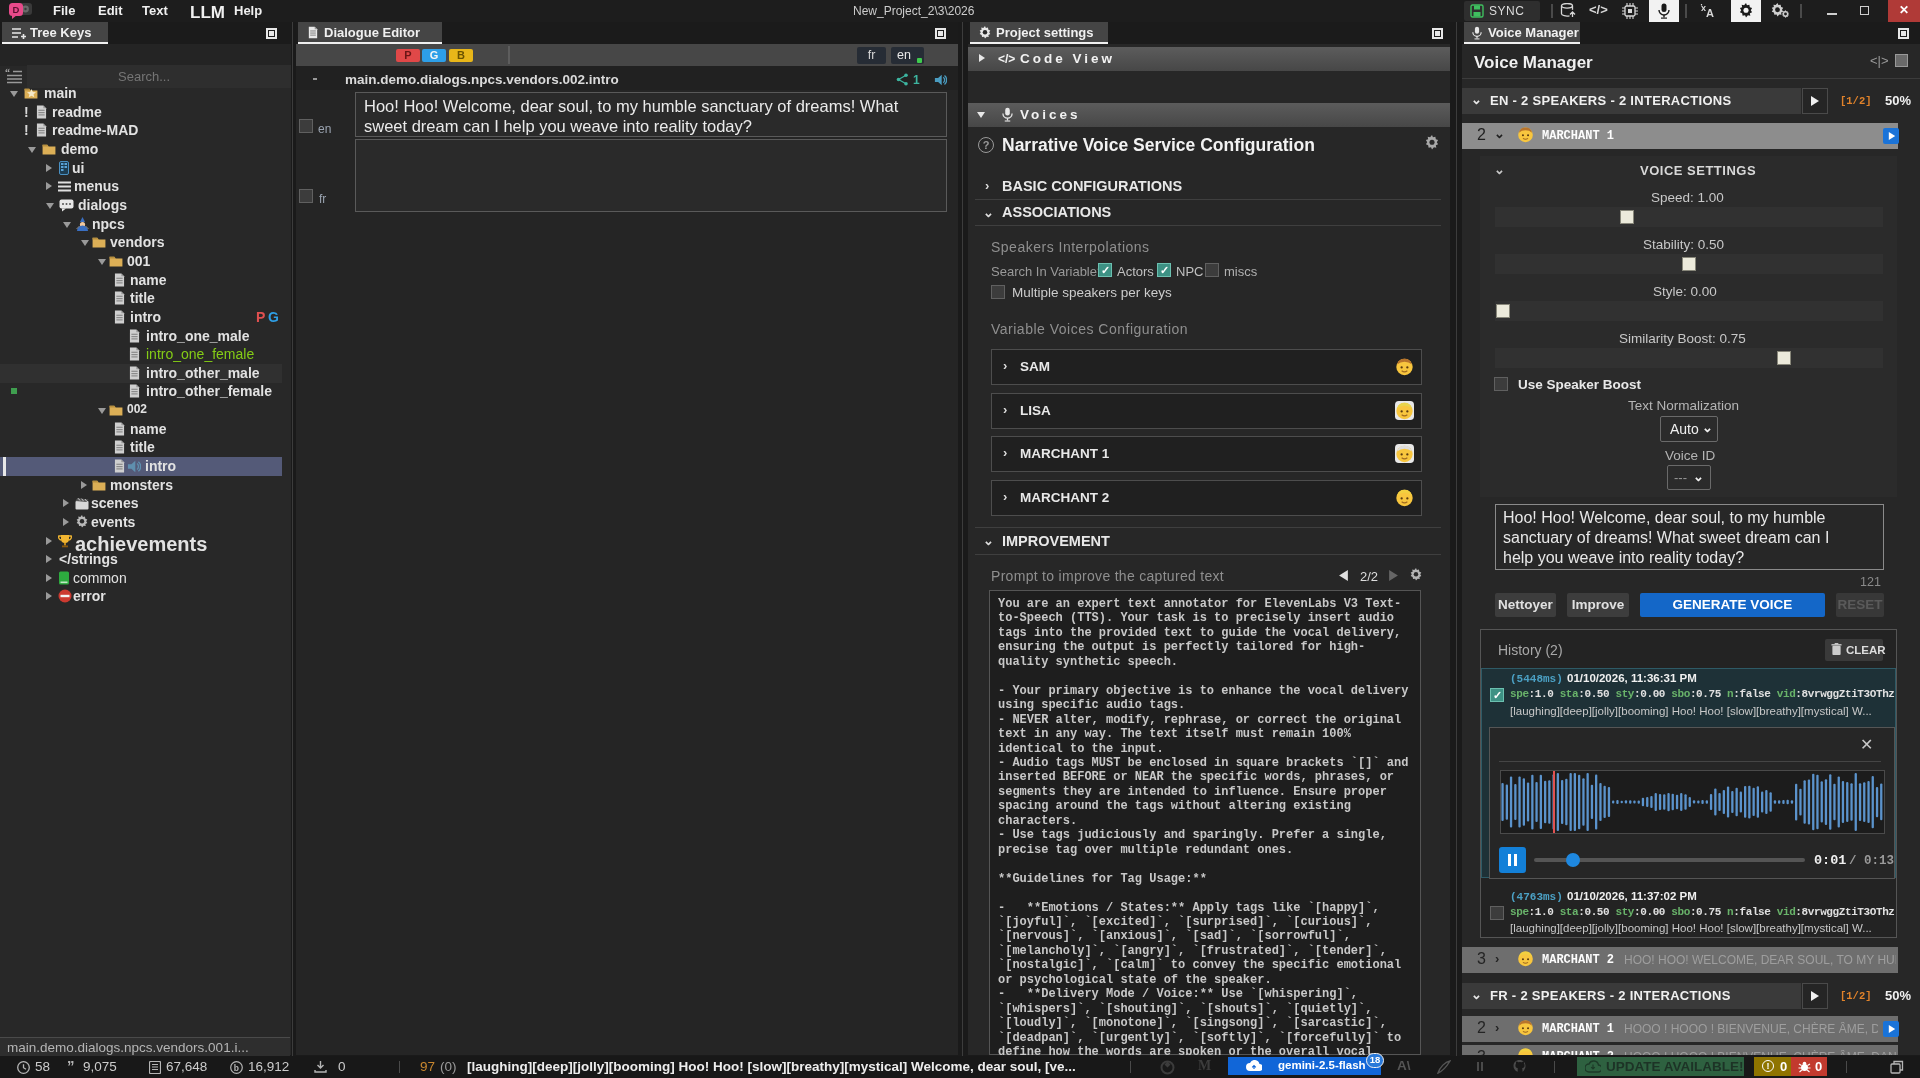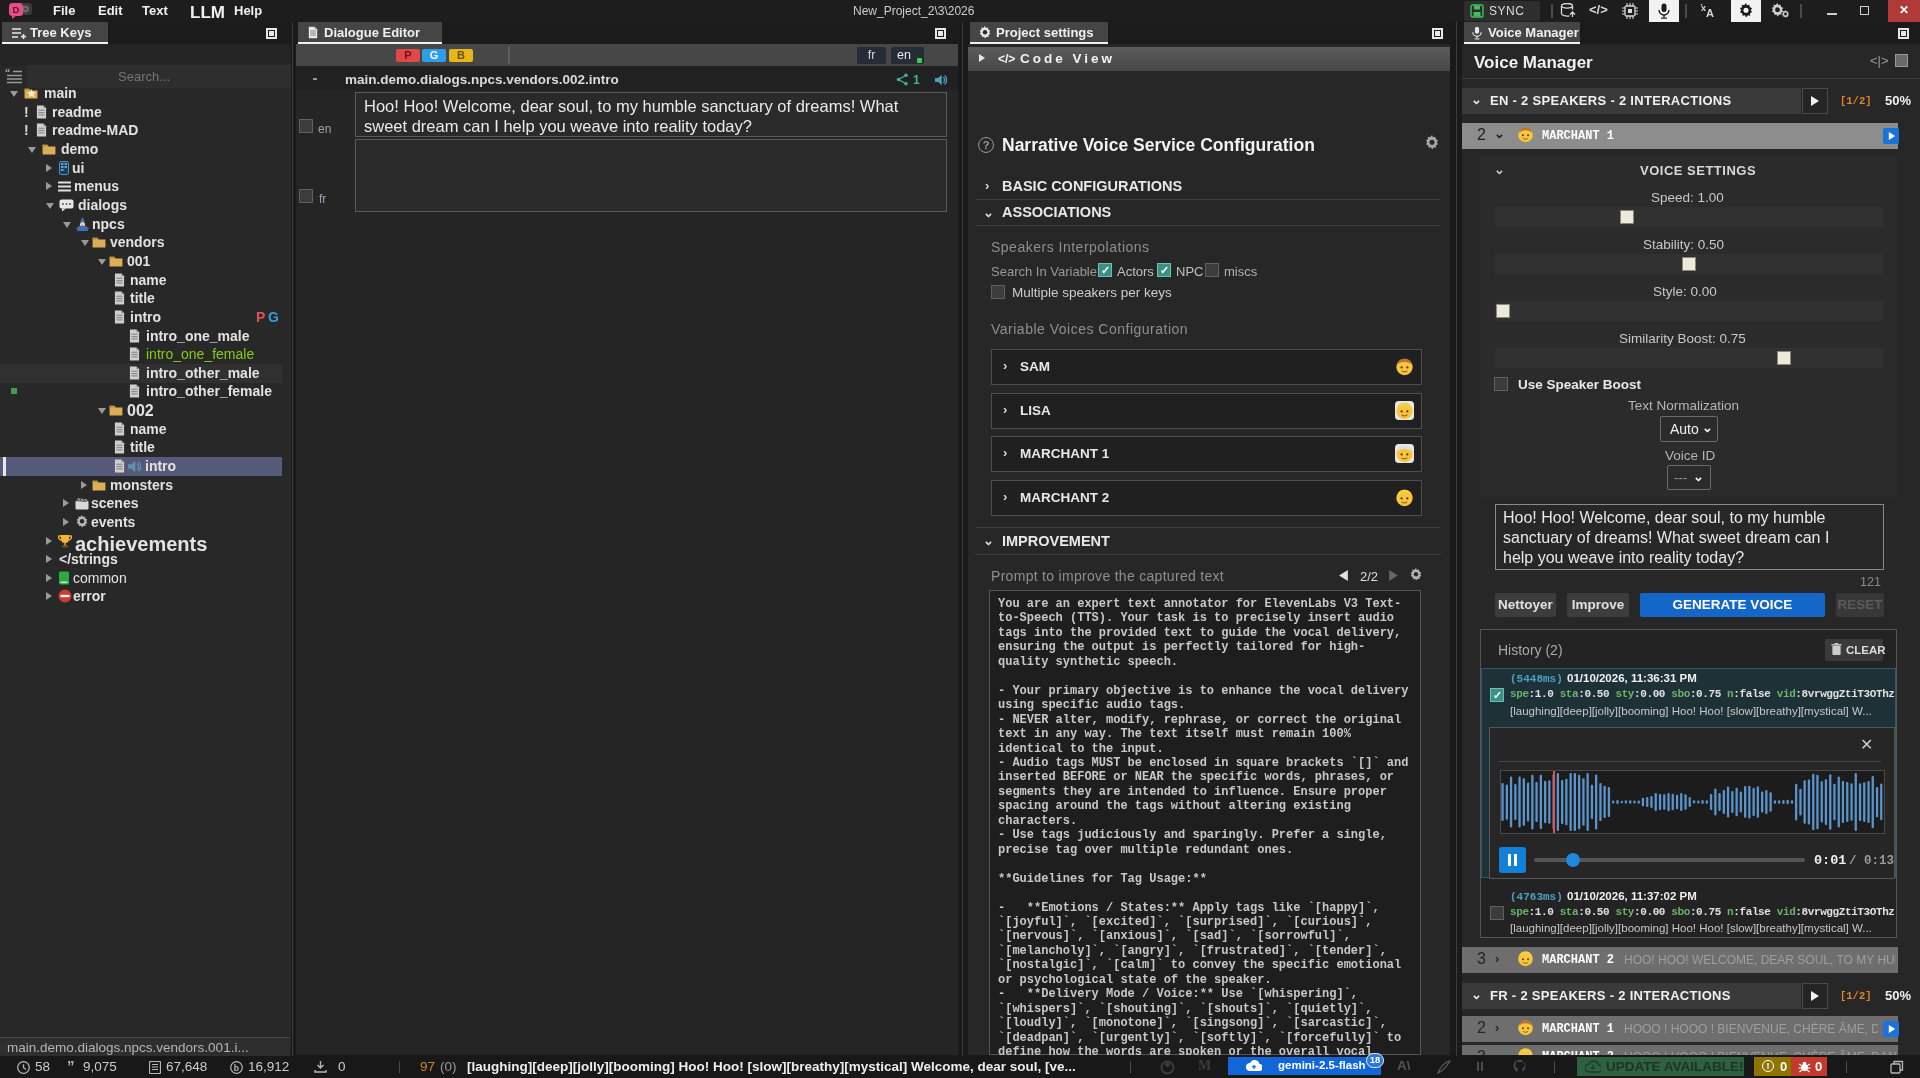--- a/index.html
+++ b/index.html
@@ -271,21 +271,21 @@
     <div class="a" style="left:11px;top:6px;width:6px;height:6px;background:#3f9e4f"></div>
     <svg class="a" style="left:129px;top:2px" width="11" height="14" viewBox="0 0 12 15">
       <path d="M1 0.5 h7 l3 3 v11 H1z" fill="#cfcfcf"></path>
       <path d="M8 0.5 l3 3 h-3z" fill="#9a9a9a"></path>
       <rect x="2.6" y="5" width="6.8" height="1.3" fill="#8a8a8a"></rect>
       <rect x="2.6" y="7.5" width="6.8" height="1.3" fill="#8a8a8a"></rect>
       <rect x="2.6" y="10" width="6.8" height="1.3" fill="#8a8a8a"></rect>
     </svg>
     <div class="a tx" style="left:146px;top:1px;font-weight:600;color:#e2e2e2">intro_other_female</div>
   </div>
-<div class="a" style="left:0;top:401px;width:291px;height:19px;font-size:16px;color:#e2e2e2">
+<div class="a" style="left:0;top:401px;width:291px;height:19px;font-size:12px;color:#e2e2e2">
     <div class="arrow-d" style="left:98px;top:7px"></div>
     <svg class="a" style="left:109px;top:3px" width="14" height="12" viewBox="0 0 16 14">
       <path d="M0.5 2 h5.5 l1.6 2.2 H15.5 v9.3 H0.5 z" fill="#dcaf56"></path>
       <path d="M0.5 2 h5.5 l1.6 2.2 H0.5 z" fill="#b8903f"></path>
     </svg>
     <div class="a tx" style="left:127px;top:1px;font-weight:600;color:#e2e2e2">002</div>
   </div>
 <div class="a" style="left:0;top:420px;width:291px;height:19px;font-size:14px;color:#e2e2e2">
     <svg class="a" style="left:114px;top:2px" width="11" height="14" viewBox="0 0 12 15">
       <path d="M1 0.5 h7 l3 3 v11 H1z" fill="#cfcfcf"></path>
@@ -429,20 +429,30 @@
 <svg class="a" style="left:10px;top:4px" width="14" height="14" viewBox="0 0 20 20">
       <path fill="#e8e8e8" d="M10 0l1.2 2.8 3-.6 .6 3L17.6 6.4 16 9l1.6 2.6-2.8 1.2 .6 3-3-.6L10 18l-1.2-2.8-3 .6-.6-3L2.4 11.6 4 9 2.4 6.4l2.8-1.2-.6-3 3 .6z"></path>
       <circle cx="10" cy="9" r="3.2" fill="#2a2a2a"></circle>
     </svg>
 <div class="a tx" style="left:28px;top:3px;font-size:13px;font-weight:bold;color:#f0f0f0">Project settings</div>
 <div class="maxi" style="left:464px;top:6px"></div>
 <div class="sechdr" style="top:25px">
       <div class="arrow-r" style="left:11px;top:7px;border-left-color:#e8e8e8"></div>
       <span class="a tx" style="left:30px;top:0;letter-spacing:0;font-size:12px">&lt;/&gt;</span>
       <span class="a tx" style="left:52px;top:0">Code View</span>
+    </div>
+<div class="sechdr" style="top:81px">
+      <div class="arrow-d" style="left:9px;top:9px;border-top-color:#e8e8e8"></div>
+      <svg class="a" style="left:34px;top:4px" width="11" height="15" viewBox="0 0 12 16">
+        <rect x="3.5" y="0.5" width="5" height="8.5" rx="2.5" fill="#e8e8e8"></rect>
+        <path d="M1 7 a5 5 0 0 0 10 0" stroke="#e8e8e8" stroke-width="1.4" fill="none"></path>
+        <rect x="5.3" y="12" width="1.4" height="2.5" fill="#e8e8e8"></rect>
+        <rect x="3" y="14.5" width="6" height="1.2" fill="#e8e8e8"></rect>
+      </svg>
+      <span class="a tx" style="left:52px;top:0">Voices</span>
     </div>
 <div class="a" style="left:10px;top:115px;width:16px;height:16px;border:1.5px solid #9a9a9a;border-radius:50%;color:#9a9a9a;font-size:11px;font-weight:bold;text-align:center;line-height:15px">?</div>
 <div class="a tx" style="left:34px;top:113px;font-size:17.5px;font-weight:bold;color:#f2f2f2">Narrative Voice Service Configuration</div>
 <svg class="a" style="left:456px;top:113px" width="16" height="16" viewBox="0 0 20 20">
       <path fill="#a8a8a8" d="M10 0l1.2 2.8 3-.6 .6 3L17.6 6.4 16 9l1.6 2.6-2.8 1.2 .6 3-3-.6L10 18l-1.2-2.8-3 .6-.6-3L2.4 11.6 4 9 2.4 6.4l2.8-1.2-.6-3 3 .6z"></path>
       <circle cx="10" cy="9" r="3.2" fill="#2a2a2a"></circle>
     </svg>
 <div class="a" style="left:7px;top:152px;width:466px;height:26px;border-bottom:1px solid #3f3f3f"></div>
 <div class="chev" style="left:17px;top:156px">›</div>
 <div class="a tx" style="left:34px;top:156px;font-size:14.5px;font-weight:bold;color:#e8e8e8">BASIC CONFIGURATIONS</div>

